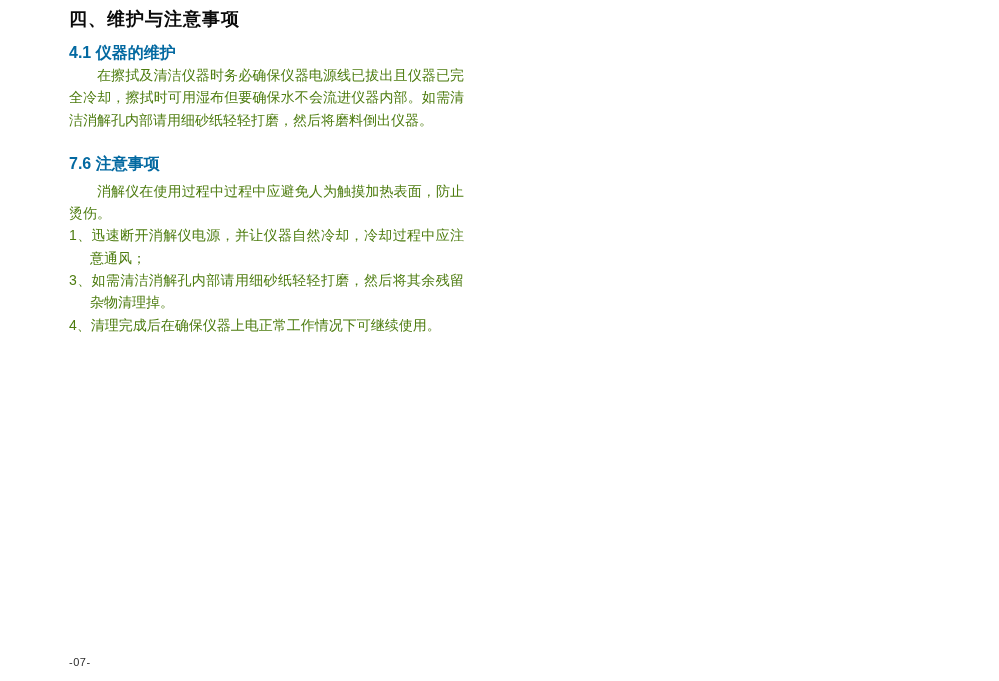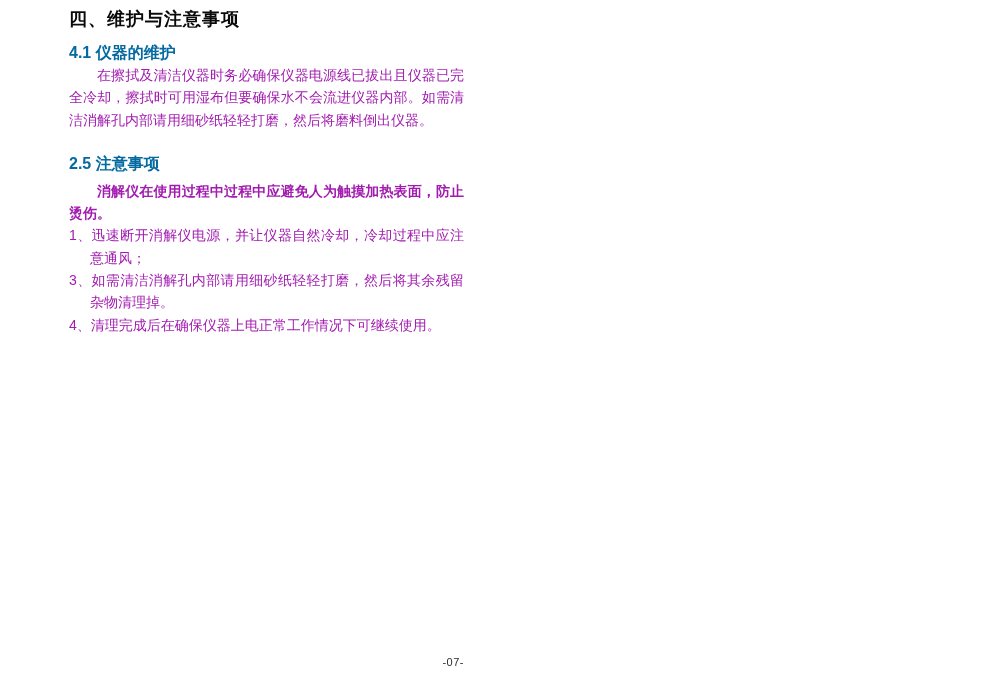--- a/index.html
+++ b/index.html
@@ -38,65 +38,64 @@
     line-height: 22px;
     color: #0369a1;
   }
   .section-heading.second {
     margin-top: 22px;
   }
   .body-text {
     font-size: 14px;
     line-height: 22.3px;
     text-align: justify;
-    color: #a21caf;
+    color: #4d7c0f;
   }
   p.body-text {
     margin: 0;
     text-indent: 2em;
   }
   p.body-text.first-after-heading {
     margin-top: 0;
   }
   p.body-text.first-of-section {
     margin-top: 5px;
-    font-weight: bold;
   }
   .steps-list {
     margin: 0;
   }
   .list-item {
     padding-left: 21px;
     text-indent: -21px;
   }
   .footer {
     position: absolute;
     left: 54px;
     top: 655px;
     width: 395px;
-    text-align: right;
+    text-align: left;
     font-size: 11px;
     line-height: 14px;
     color: #2b2b2b;
     letter-spacing: 0.5px;
   }
 </style>
 </head>
 <body>
 
 <div class="page">
   <div class="content">
 
     <h1 class="chapter-heading">四、维护与注意事项</h1>
 
     <h2 class="section-heading">4.1  仪器的维护</h2>
 
     <p class="body-text first-after-heading">在擦拭及清洁仪器时务必确保仪器电源线已拔出且仪器已完全冷却，擦拭时可用湿布但要确保水不会流进仪器内部。如需清洁消解孔内部请用细砂纸轻轻打磨，然后将磨料倒出仪器。</p>
 
-    <h2 class="section-heading second">2.5  注意事项</h2>
+    <h2 class="section-heading second">7.6  注意事项</h2>
 
     <p class="body-text first-of-section">消解仪在使用过程中过程中应避免人为触摸加热表面，防止烫伤。</p>
 
 
 
     <div class="steps-list">
 
       <div class="body-text list-item">
         <span>1、</span><span>迅速断开消解仪电源，并让仪器自然冷却，冷却过程中应注意通风；</span>
       </div>

